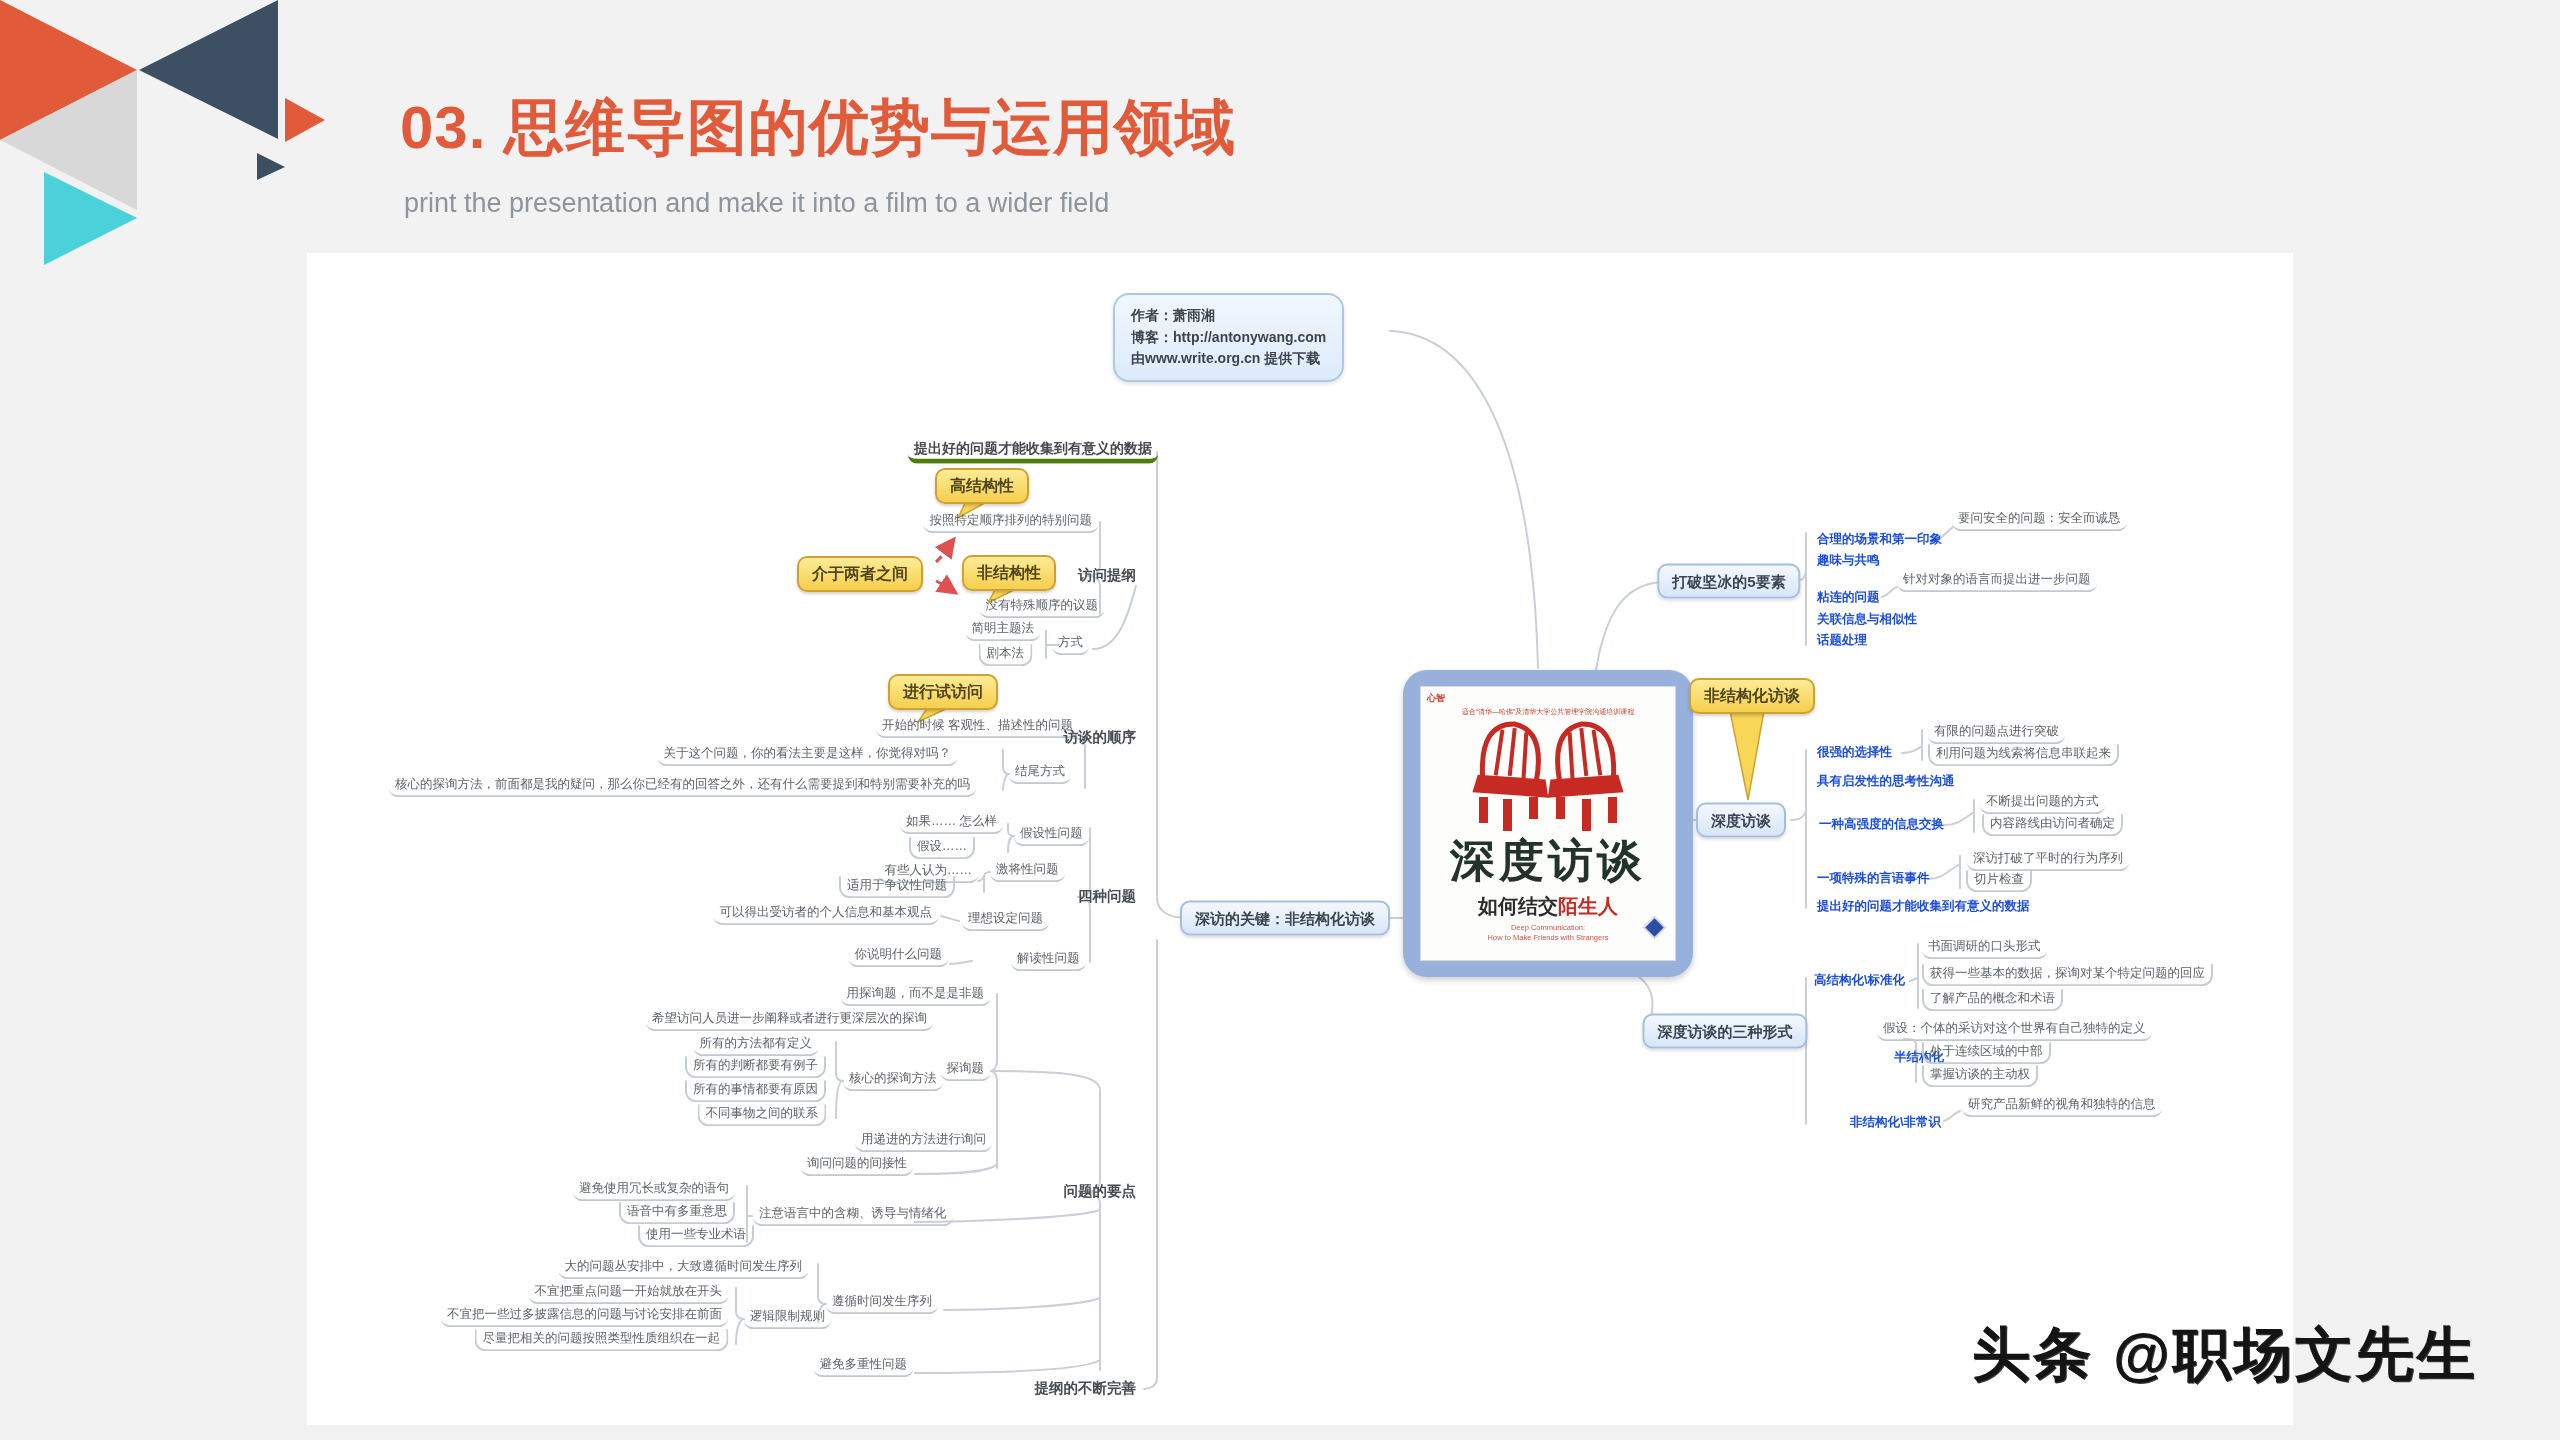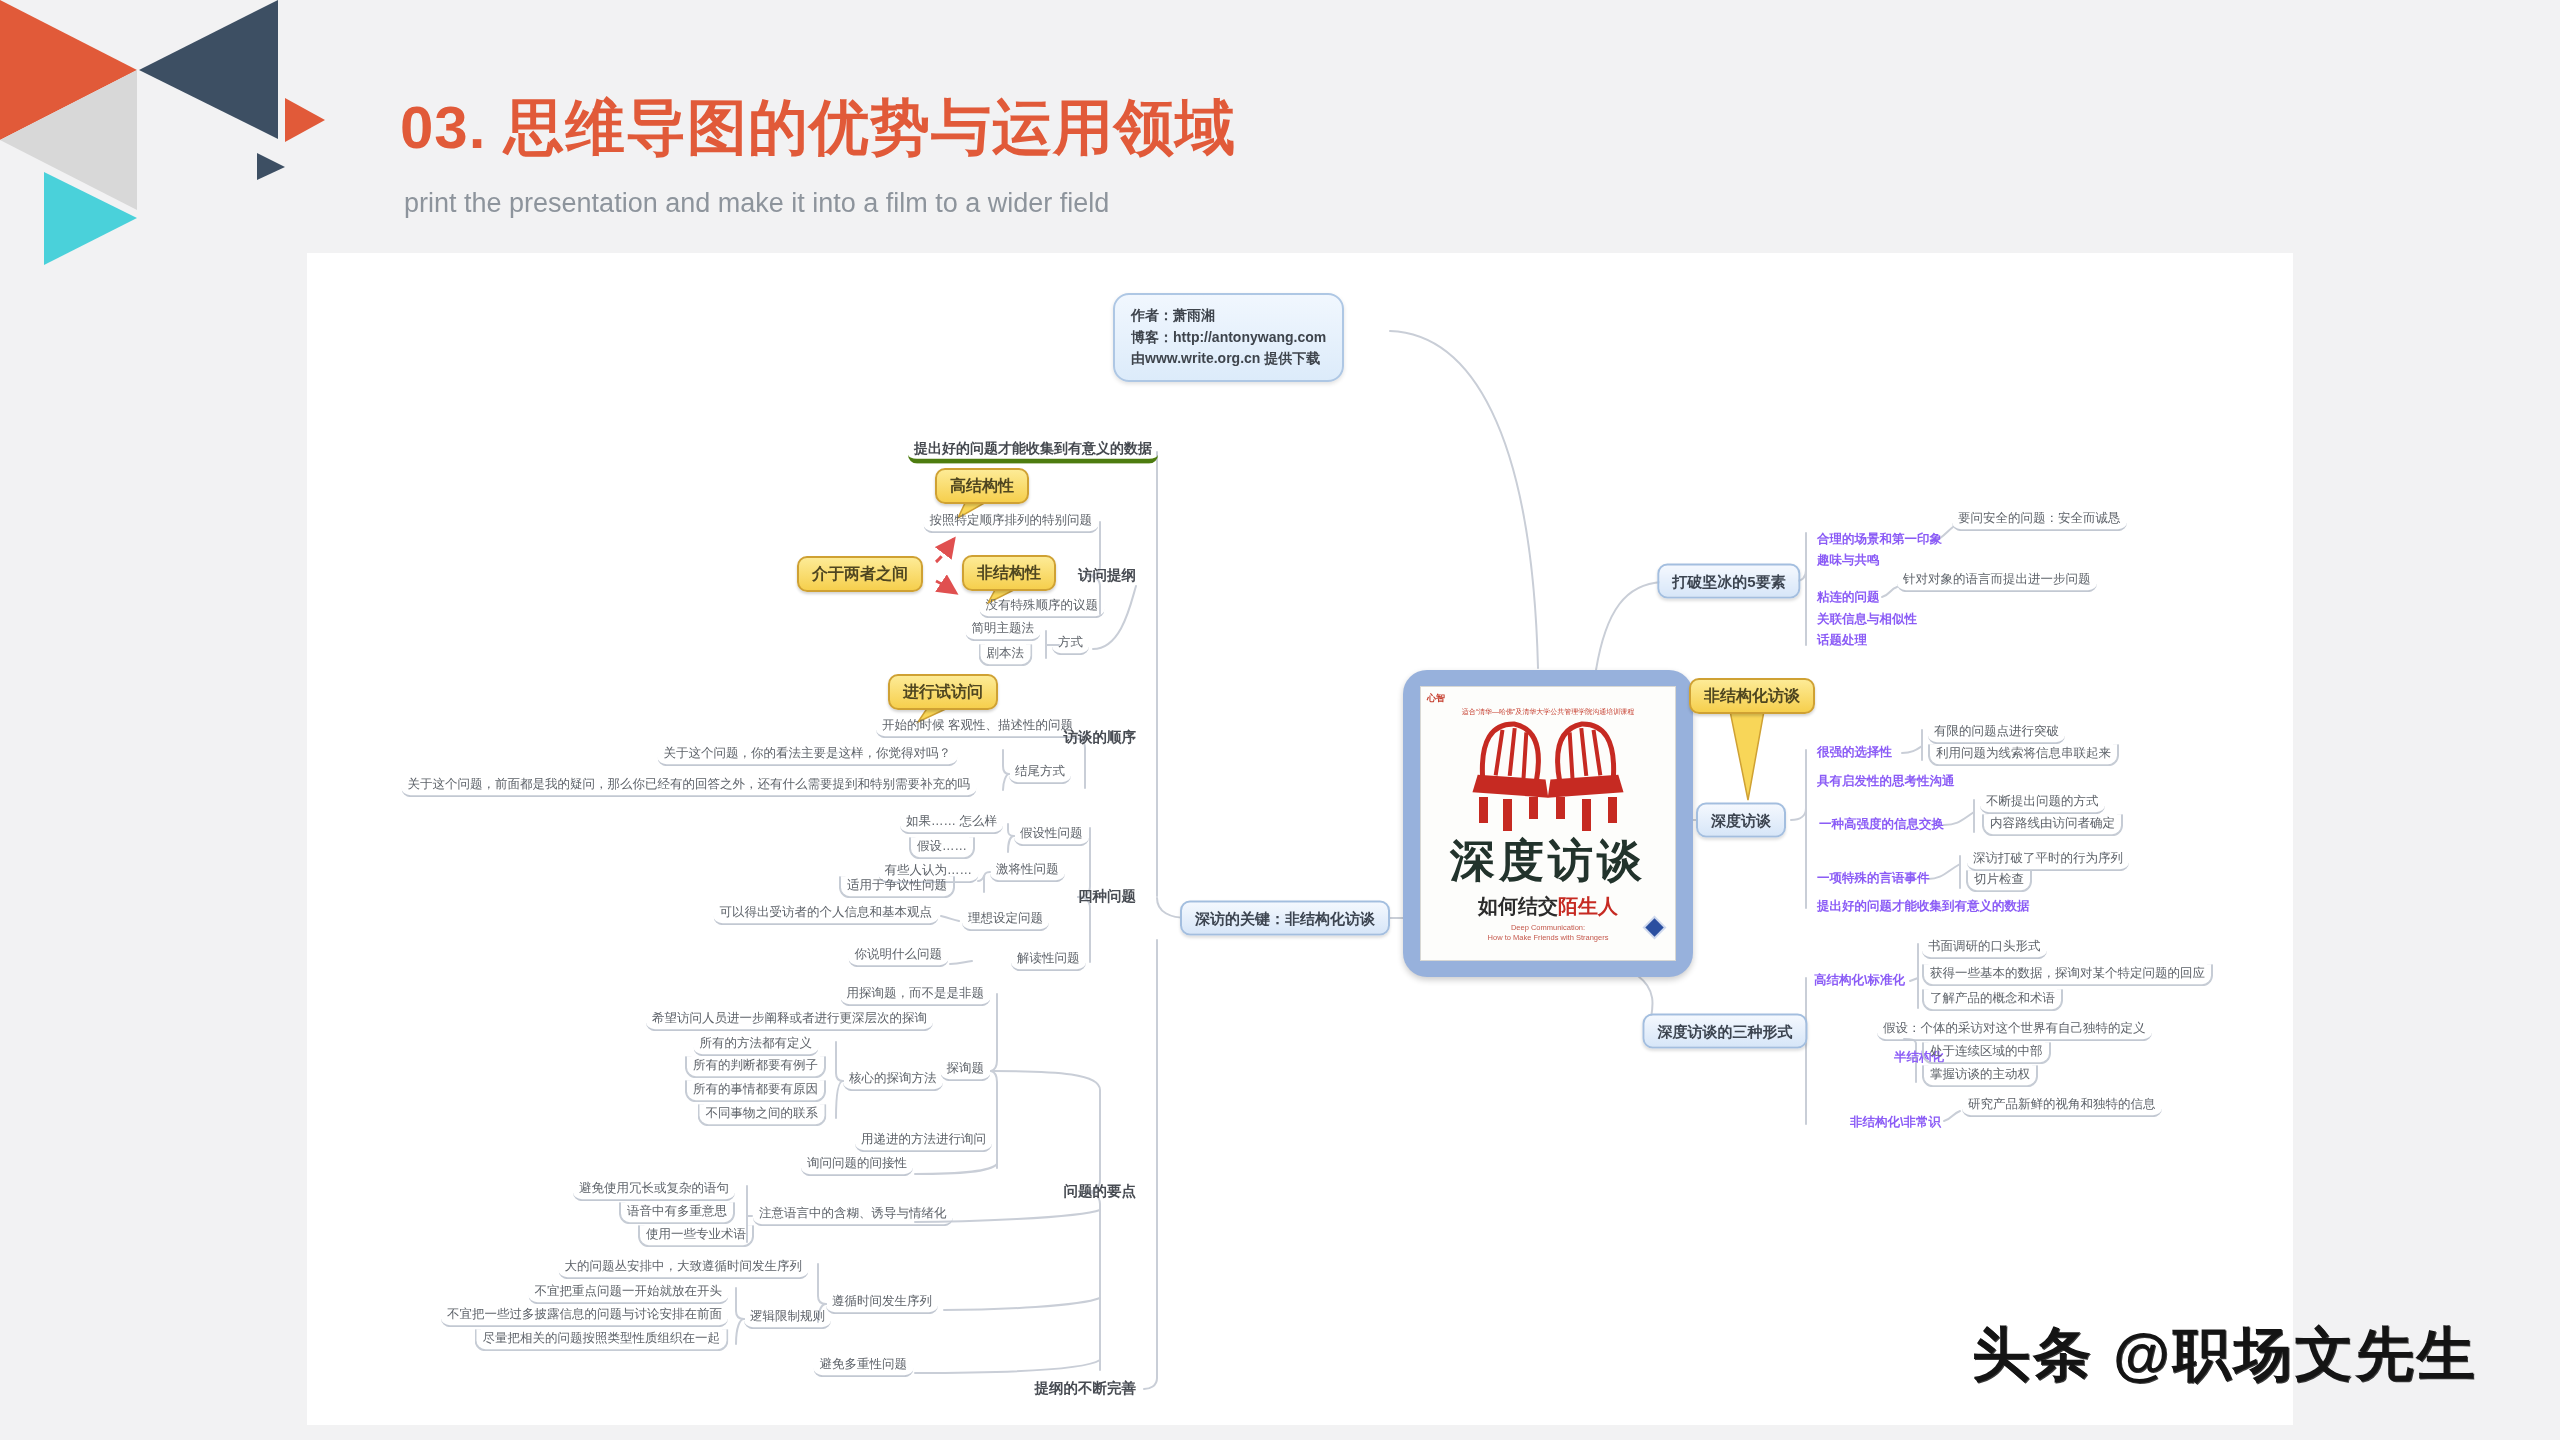--- a/index.html
+++ b/index.html
@@ -23,21 +23,21 @@
     font-size:58px;font-weight:900;color:#141414;letter-spacing:3px;white-space:nowrap;
     text-shadow:1px 1px 0 #3c3c3c;
   }
   svg.edges{position:absolute;left:0;top:0;z-index:2;}
   #map{position:absolute;left:0;top:0;width:2560px;height:1440px;z-index:3;}
   .n{position:absolute;white-space:nowrap;line-height:1;z-index:3;}
   .n.u,.n.ub,.n.bu{font-size:12.5px;color:#5d6269;padding:3px 6px 4px;}
   .n.u{border-bottom:2px solid #c2c8d2;border-radius:0 0 9px 9px;}
   .n.ub{border:2px solid #c6ccd5;border-top:none;border-radius:0 0 11px 11px;}
   .n.bu{font-weight:bold;color:#45494f;font-size:14px;border-bottom:5px solid #4d7c0f;border-radius:0 0 9px 9px;}
-  .n.b{font-size:12.5px;font-weight:bold;color:#8b5cf6;padding:3px 4px;}
+  .n.b{font-size:12.5px;font-weight:bold;color:#1d4ed8;padding:3px 4px;}
   .n.B{font-size:14.5px;font-weight:bold;color:#474b52;padding:3px 4px;}
   .n.y{
     background:linear-gradient(#fdeb96,#f6cf4d);
     border:2px solid #cfa133;border-radius:10px;
     font-weight:bold;color:#4f4620;font-size:16px;padding:8px 13px;
     box-shadow:0 2px 3px rgba(0,0,0,.18);
   }
   .n.blue{
     background:linear-gradient(#f4f8fe,#d7e6f8);
     border:2px solid #a3bedf;border-radius:10px;
@@ -232,21 +232,21 @@
     <div class="n u" style="left: 1104px; top: 608px; transform: translate(-100%, -55%);">没有特殊顺序的议题</div>
     <div class="n u" style="left: 1040px; top: 631px; transform: translate(-100%, -55%);">简明主题法</div>
     <div class="n ub" style="left: 1032px; top: 656px; transform: translate(-100%, -55%);">剧本法</div>
     <div class="n u" style="left: 1089px; top: 645px; transform: translate(-100%, -55%);">方式</div>
     <div class="n B" style="left: 1140px; top: 576px; transform: translate(-100%, -55%);">访问提纲</div>
     <div class="n y" style="left: 943px; top: 692px; transform: translate(-50%, -50%);">进行试访问</div>
     <div class="n u" style="left: 1079px; top: 728px; transform: translate(-100%, -55%);">开始的时候 客观性、描述性的问题</div>
     <div class="n B" style="left: 1140px; top: 738px; transform: translate(-100%, -55%);">访谈的顺序</div>
     <div class="n u" style="left: 957px; top: 756px; transform: translate(-100%, -55%);">关于这个问题，你的看法主要是这样，你觉得对吗？</div>
     <div class="n u" style="left: 1009px; top: 774px; transform: translateY(-55%);">结尾方式</div>
-    <div class="n u" style="left: 976px; top: 787px; transform: translate(-100%, -55%);">关于这个问题，前面都是我的疑问，那么你已经有的回答之外，还有什么需要提到和特别需要补充的吗</div>
+    <div class="n u" style="left: 976px; top: 787px; transform: translate(-100%, -55%);">核心的探询方法，前面都是我的疑问，那么你已经有的回答之外，还有什么需要提到和特别需要补充的吗</div>
     <div class="n u" style="left: 1003px; top: 824px; transform: translate(-100%, -55%);">如果…… 怎么样</div>
     <div class="n ub" style="left: 975px; top: 849px; transform: translate(-100%, -55%);">假设……</div>
     <div class="n u" style="left: 1014px; top: 836px; transform: translateY(-55%);">假设性问题</div>
     <div class="n u" style="left: 978px; top: 873px; transform: translate(-100%, -55%);">有些人认为……</div>
     <div class="n ub" style="left: 955px; top: 888px; transform: translate(-100%, -55%);">适用于争议性问题</div>
     <div class="n u" style="left: 990px; top: 872px; transform: translateY(-55%);">激将性问题</div>
     <div class="n B" style="left: 1140px; top: 897px; transform: translate(-100%, -55%);">四种问题</div>
     <div class="n u" style="left: 938px; top: 915px; transform: translate(-100%, -55%);">可以得出受访者的个人信息和基本观点</div>
     <div class="n u" style="left: 962px; top: 921px; transform: translateY(-55%);">理想设定问题</div>
     <div class="n u" style="left: 948px; top: 957px; transform: translate(-100%, -55%);">你说明什么问题</div>

